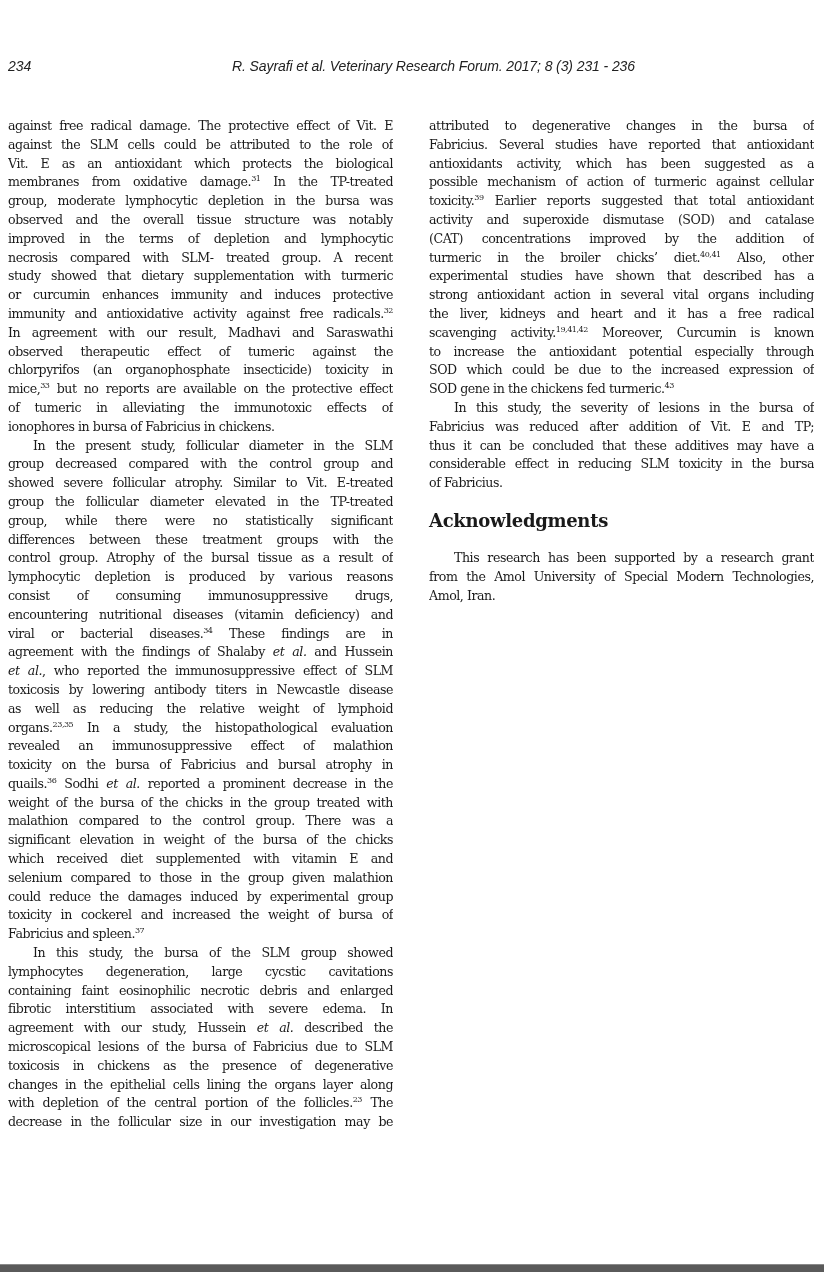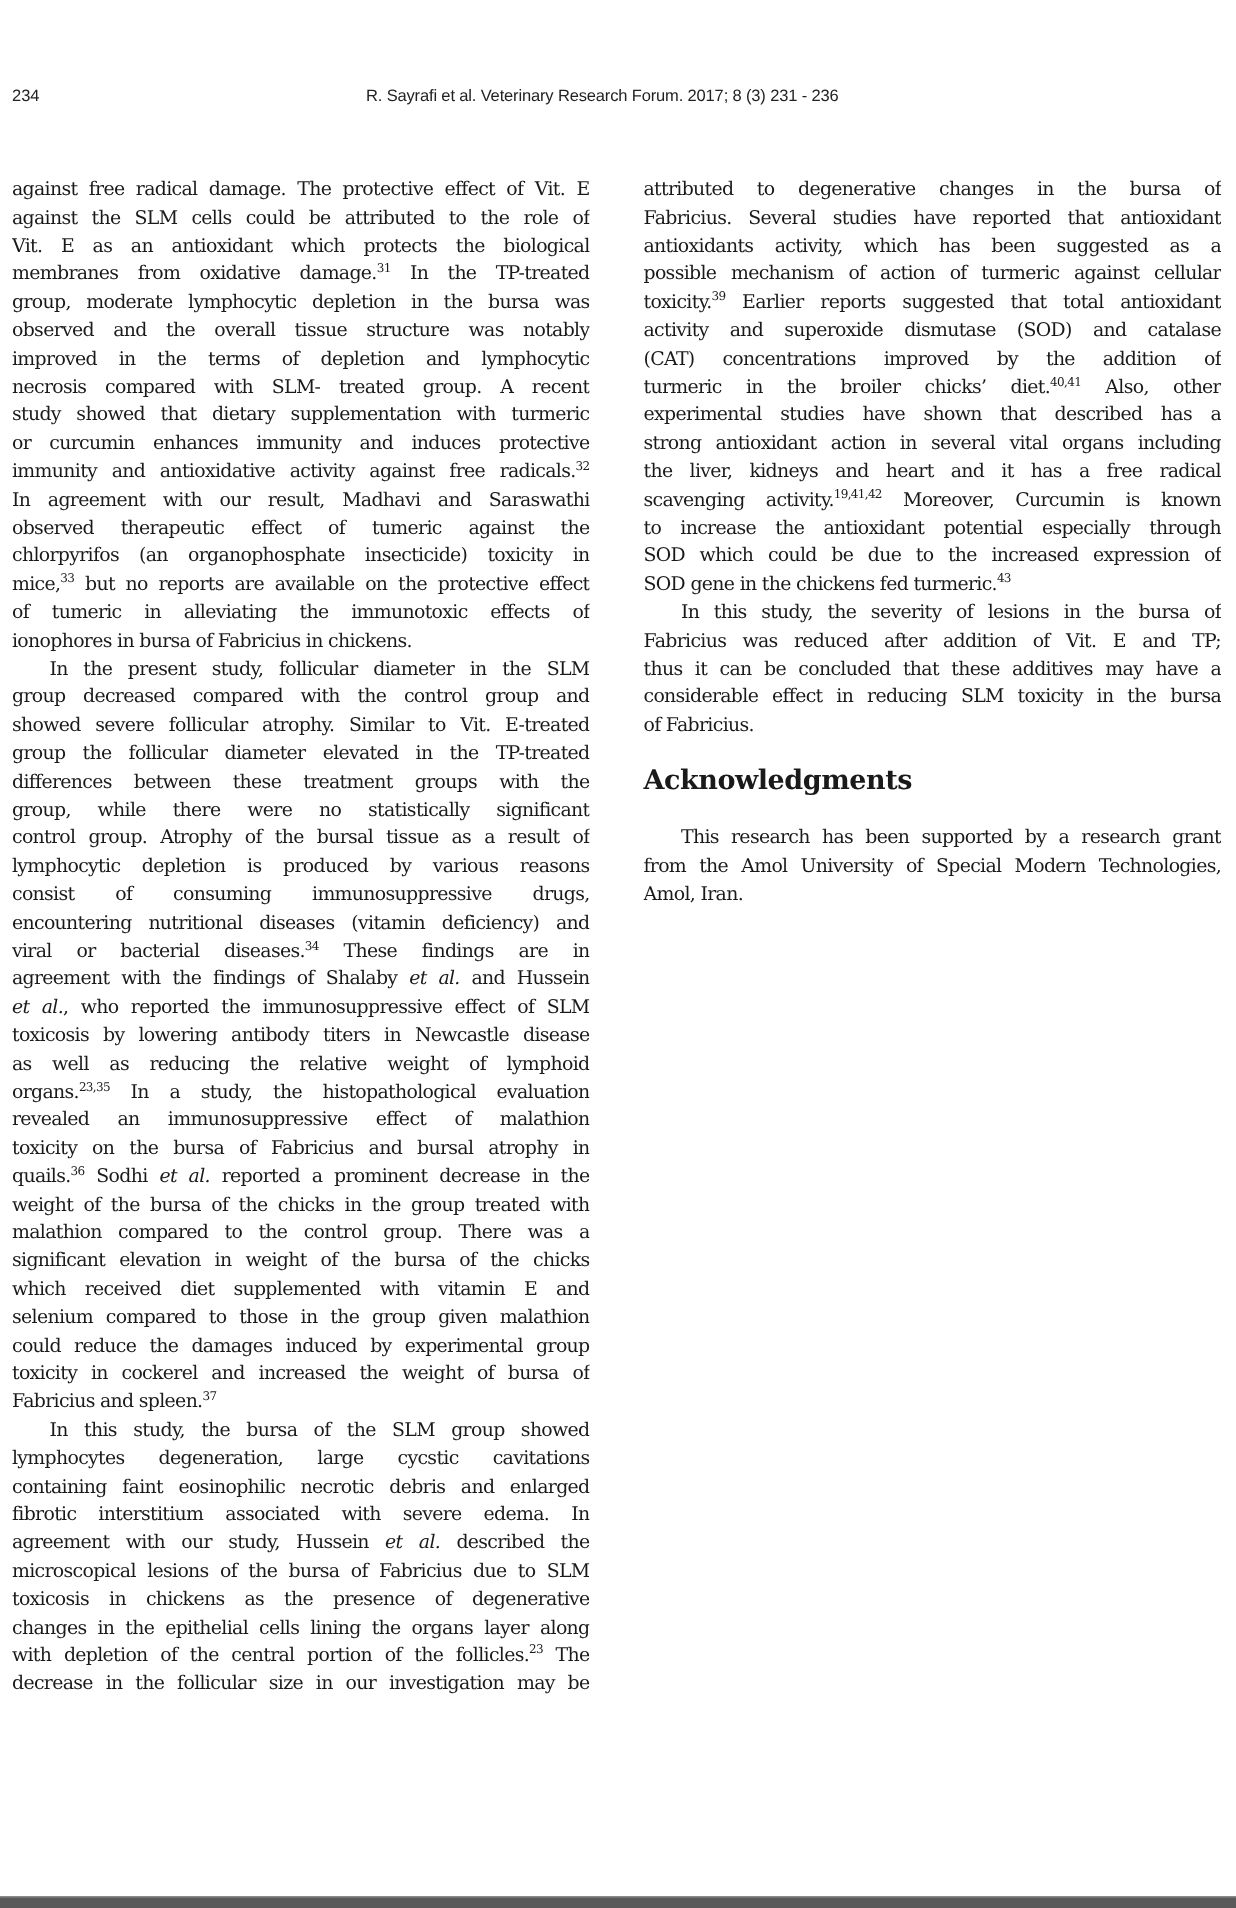--- a/index.html
+++ b/index.html
@@ -4,24 +4,24 @@
 <style>
   html, body { margin: 0; padding: 0; }
   body {
     width: 824px; height: 1272px; position: relative; overflow: hidden;
     background: #ffffff; color: #1a1a1a;
     font-family: "DejaVu Serif", "Liberation Serif", serif;
   }
   .header {
     position: absolute; top: 58px; left: 0; width: 824px; height: 16px;
     font-family: "Liberation Sans", "DejaVu Sans", sans-serif;
-    font-size: 11px; color: #222;
+    font-style: italic; font-size: 14px; color: #222;
   }
   .page-num { position: absolute; left: 8px; top: 0; }
-  .running-head { position: absolute; left: 244px; top: 0; letter-spacing: -0.1px; }
+  .running-head { position: absolute; left: 232px; top: 0; letter-spacing: -0.1px; }
   .col { position: absolute; top: 117px; }
   .col-left { left: 8px; width: 385px; }
   .col-right { left: 429px; width: 385px; }
   .line {
     height: 18.8px; line-height: 18.8px; font-size: 12.6px;
     white-space: nowrap; text-align: justify; text-align-last: justify;
     letter-spacing: -0.45px; overflow: hidden;
   }
   .line.last { text-align-last: left; }
   .line.indent { padding-left: 25px; }
@@ -59,22 +59,22 @@
     <div class="line">In agreement with our result, Madhavi and Saraswathi</div>
     <div class="line">observed therapeutic effect of tumeric against the</div>
     <div class="line">chlorpyrifos (an organophosphate insecticide) toxicity in</div>
     <div class="line">mice,<sup>33</sup> but no reports are available on the protective effect</div>
     <div class="line">of tumeric in alleviating the immunotoxic effects of</div>
     <div class="line last">ionophores in bursa of Fabricius in chickens.</div>
     <div class="line indent">In the present study, follicular diameter in the SLM</div>
     <div class="line">group decreased compared with the control group and</div>
     <div class="line">showed severe follicular atrophy. Similar to Vit. E-treated</div>
     <div class="line">group the follicular diameter elevated in the TP-treated</div>
+    <div class="line">group, while there were no statistically significant</div>
     <div class="line">differences between these treatment groups with the</div>
-    <div class="line">group, while there were no statistically significant</div>
     <div class="line">control group. Atrophy of the bursal tissue as a result of</div>
     <div class="line">lymphocytic depletion is produced by various reasons</div>
     <div class="line">consist of consuming immunosuppressive drugs,</div>
     <div class="line">encountering nutritional diseases (vitamin deficiency) and</div>
     <div class="line">viral or bacterial diseases.<sup>34</sup> These findings are in</div>
     <div class="line">agreement with the findings of Shalaby <i>et al.</i> and Hussein</div>
     <div class="line"><i>et al.</i>, who reported the immunosuppressive effect of SLM</div>
     <div class="line">toxicosis by lowering antibody titers in Newcastle disease</div>
     <div class="line">as well as reducing the relative weight of lymphoid</div>
     <div class="line">organs.<sup>23,35</sup> In a study, the histopathological evaluation</div>

